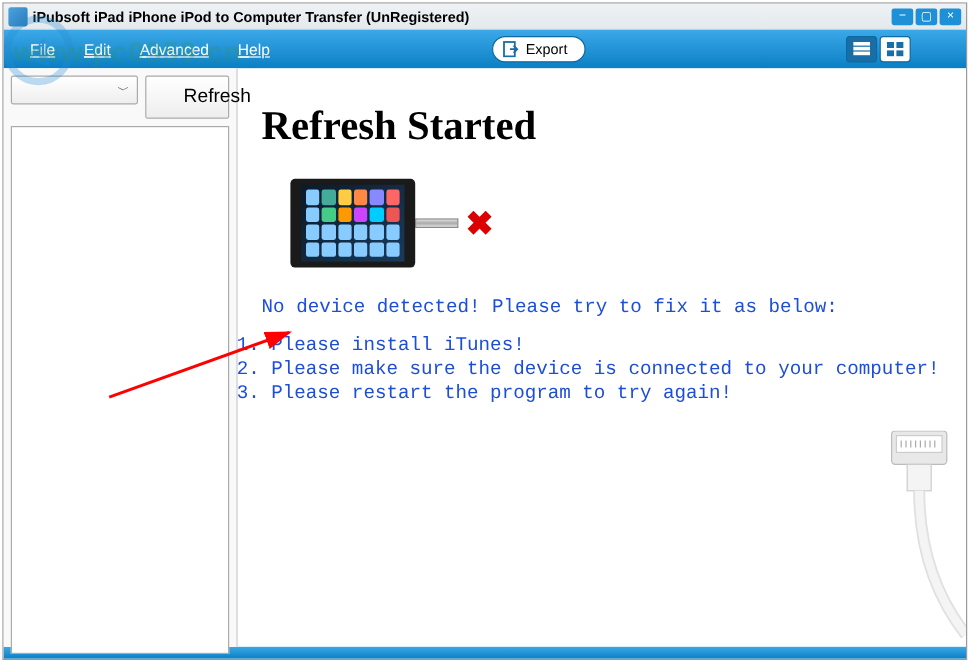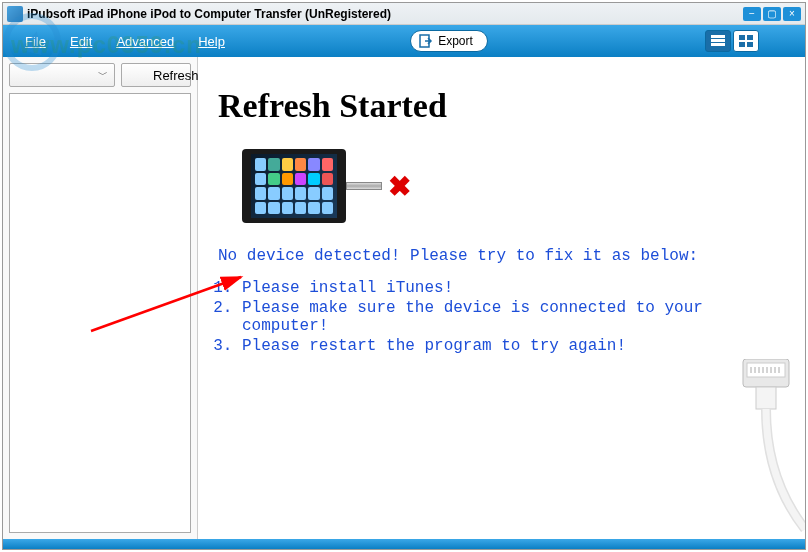--- a/index.html
+++ b/index.html
@@ -31,38 +31,38 @@
     .search-box { background: #fff; border-radius: 11px; height: 22px; width: 145px; display: flex; align-items: center; padding: 0 6px; gap: 6px; }
     .search-icon svg { display: block; }
     .search-input { border: none; outline: none; flex: 1; font-size: 12px; color: #666; background: transparent; }
     
     .content-area { display: flex; height: calc(100% - 22px - 32px - 10px); background: #fff; }
     
     .sidebar { width: 195px; border-right: 1px solid #ccc; padding: 6px; background: #f9f9f9; }
     .sidebar-top { display: flex; gap: 6px; margin-bottom: 6px; }
     .combo { flex: 1; height: 24px; border: 1px solid #aaa; background: linear-gradient(#fff,#eee); display: flex; align-items: center; justify-content: flex-end; padding: 0 6px; cursor: pointer; border-radius: 2px; }
     .chev { font-size: 10px; color: #555; }
-    .refresh-btn { width: 70px; height: 24px; border: 1px solid #aaa; background: linear-gradient(#fff,#eee); font-size: 13px; cursor: pointer; border-radius: 2px; padding-left: 31px; }
+    .refresh-btn { width: 70px; height: 36px; border: 1px solid #aaa; background: linear-gradient(#fff,#eee); font-size: 16px; cursor: pointer; border-radius: 2px; padding-left: 31px; }
     .tree { height: calc(100% - 30px); border: 1px solid #aaa; background: #fff; }
     
     .main { flex: 1; padding: 30px 20px 0 20px; position: relative; overflow: hidden; }
     .heading { font-family: "Times New Roman", serif; font-size: 34px; font-weight: bold; margin-bottom: 24px; }
     
     .device-illus { display: flex; align-items: center; margin-left: 24px; margin-bottom: 24px; gap: 0; }
     .ipad-img { width: 104px; height: 74px; background: #1a1a1a; border-radius: 4px; position: relative; padding: 5px 9px; }
     .ipad-screen { width: 100%; height: 100%; background: linear-gradient(135deg,#0a1a2a,#1a3a5a); display: grid; grid-template-columns: repeat(6,1fr); grid-template-rows: repeat(4,1fr); gap: 2px; padding: 4px; }
     .app-ico { background: #8cf; border-radius: 2px; }
     .app-ico:nth-child(2){background:#4a9;} .app-ico:nth-child(3){background:#fc4;} .app-ico:nth-child(4){background:#f84;} .app-ico:nth-child(5){background:#88f;} .app-ico:nth-child(6){background:#f66;}
     .app-ico:nth-child(8){background:#4c8;} .app-ico:nth-child(9){background:#f90;} .app-ico:nth-child(10){background:#c4f;} .app-ico:nth-child(11){background:#0cf;} .app-ico:nth-child(12){background:#e55;}
     .connector-line { width: 36px; height: 8px; background: linear-gradient(#ddd,#aaa,#ddd); border: 1px solid #888; }
     .x-mark { color: #d00; font-size: 28px; font-weight: bold; margin-left: 6px; }
     
     .instruct { font-family: Liberation Mono, monospace; font-size: 16px; color: #1d4ed8; }
     .instruct p { margin-bottom: 14px; }
-    .instruct ol { margin-left: 24px; }
+    .instruct ol { margin-left: 8px; }
     .instruct li { margin-bottom: 2px; }
     
     .dock-cable { position: absolute; right: 0; bottom: 0; width: 120px; height: 180px; }
     
     .arrow-overlay { position: absolute; left: 84px; top: 264px; pointer-events: none; }
     
     .footer-bar { height: 10px; background: linear-gradient(#3ba8e8, #0b7fc4); }
     
     .watermark { position: absolute; top: 28px; left: 8px; color: rgba(50,150,70,0.22); font-size: 24px; font-weight: bold; pointer-events: none; letter-spacing: 1px; }
     .wm-circle { position: absolute; top: 10px; left: 0; width: 58px; height: 58px; border: 6px solid rgba(40,140,210,0.3); border-radius: 50%; pointer-events: none; }

